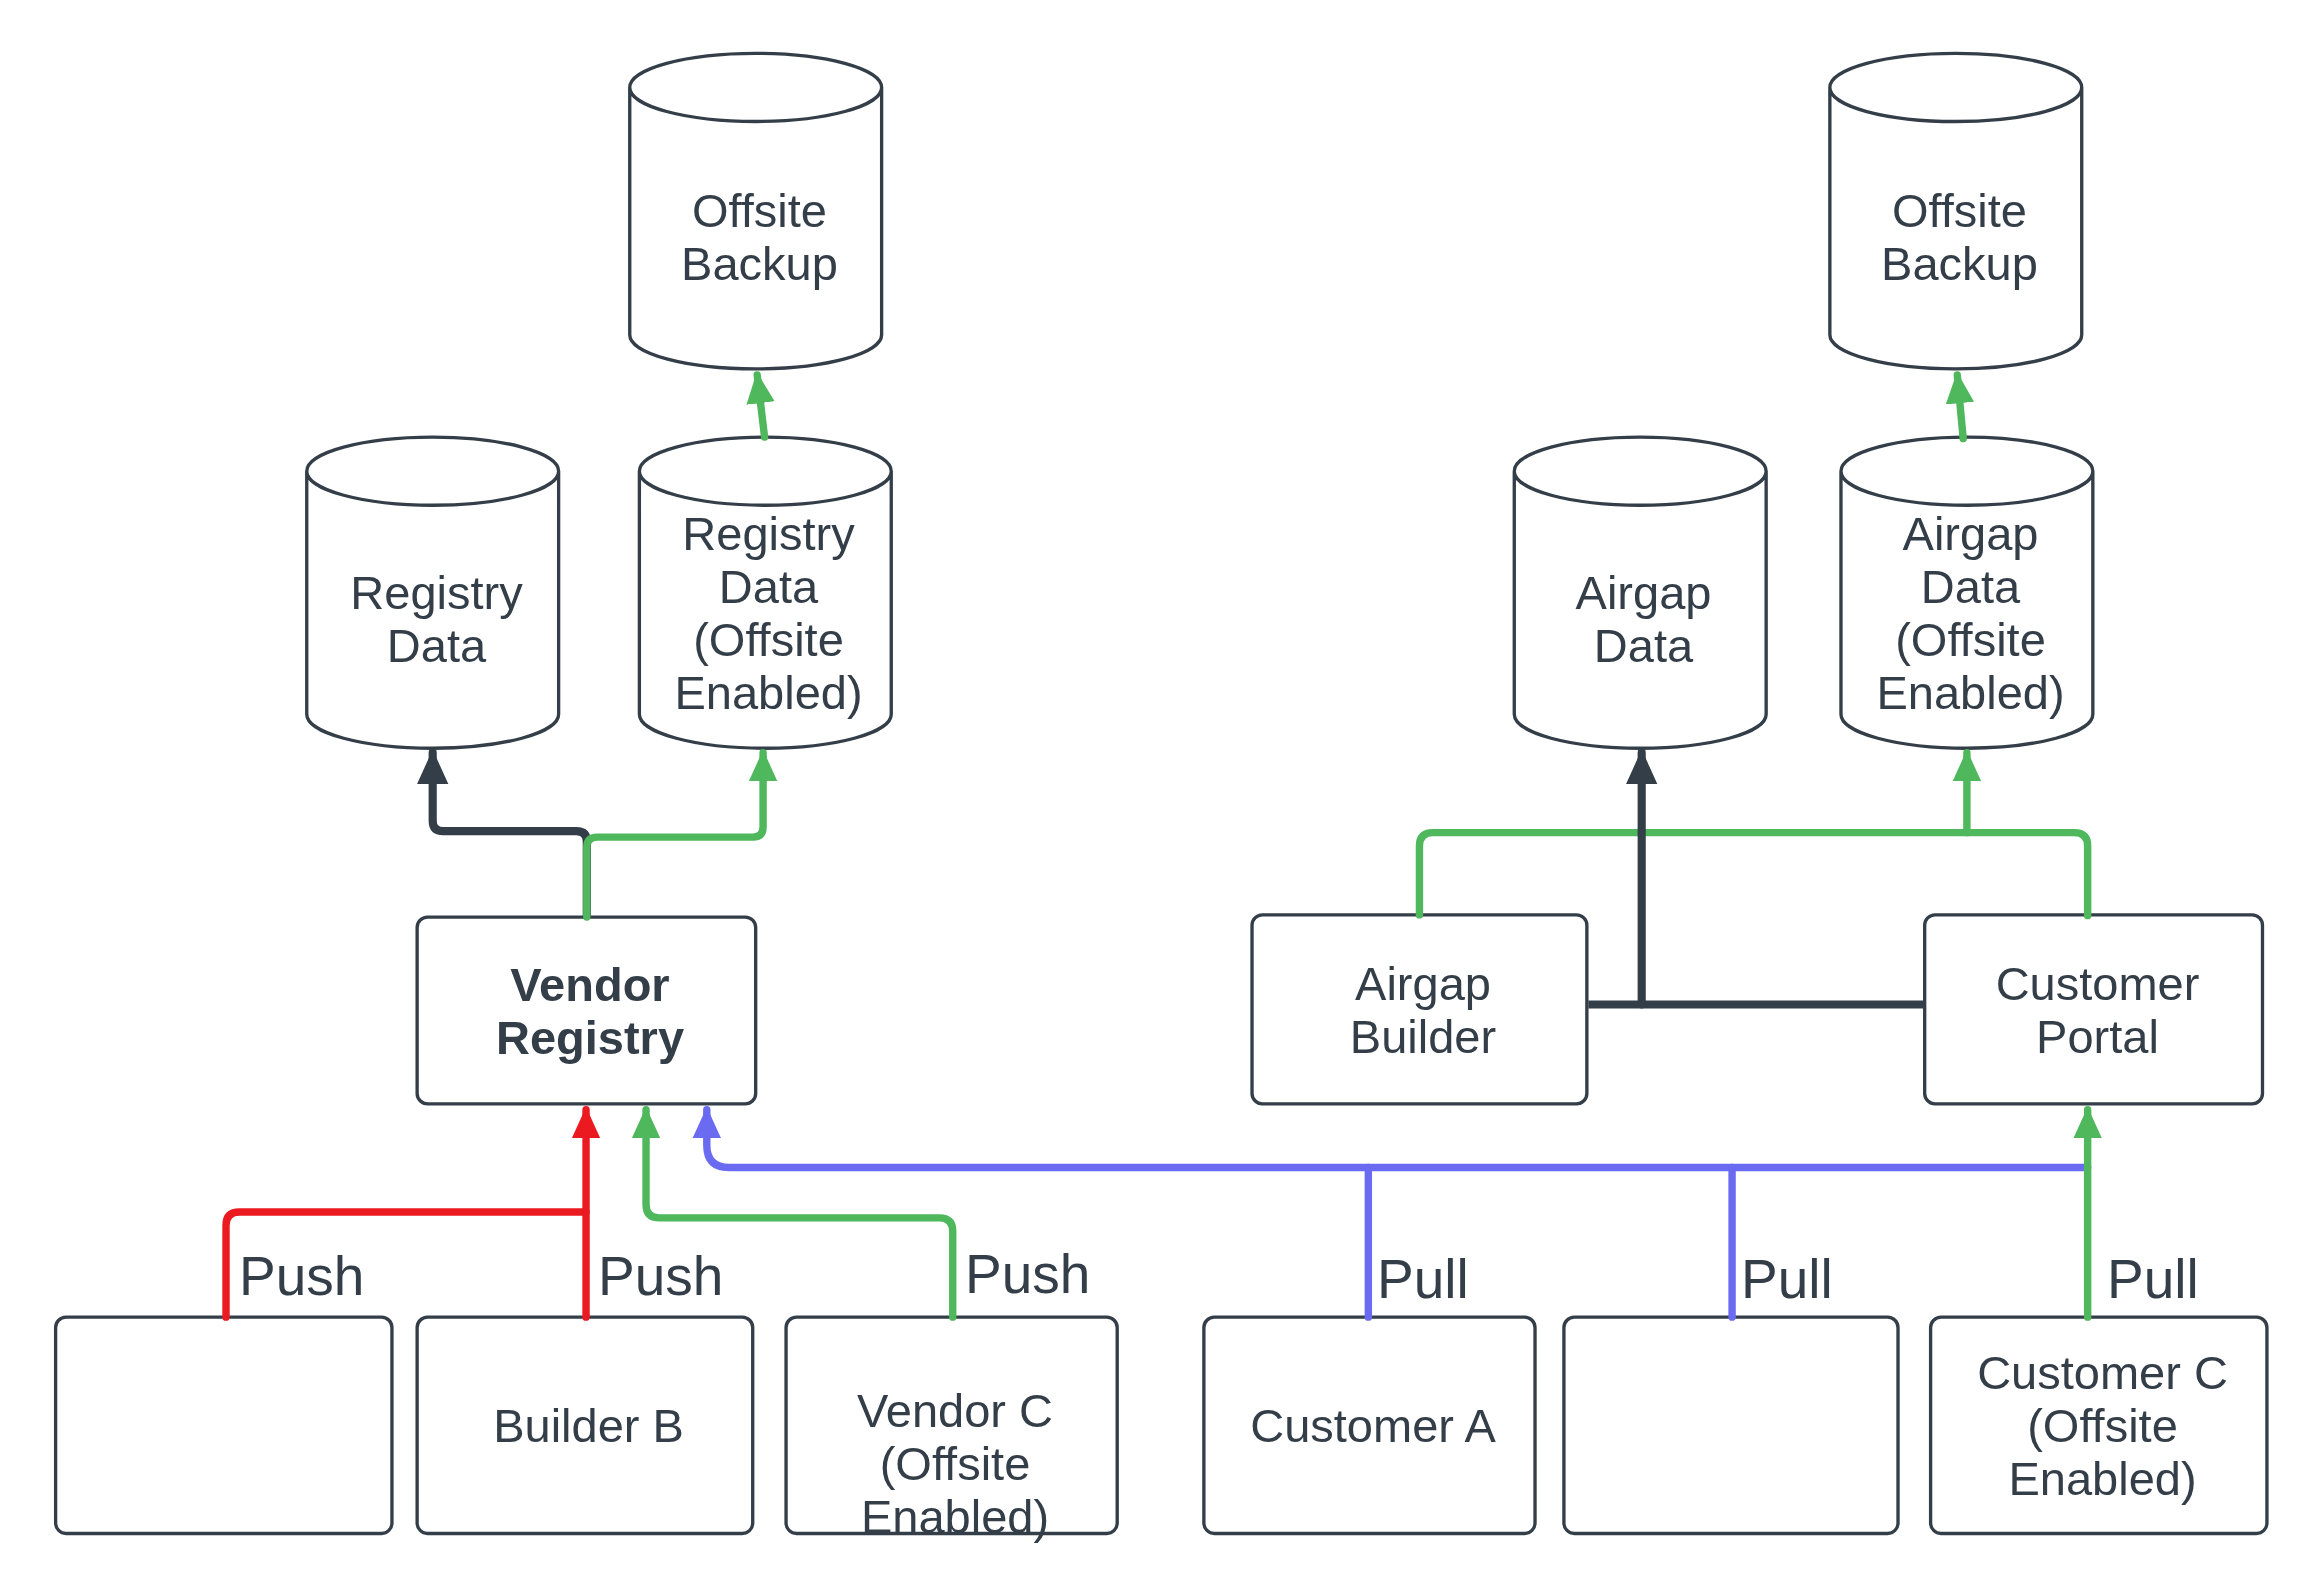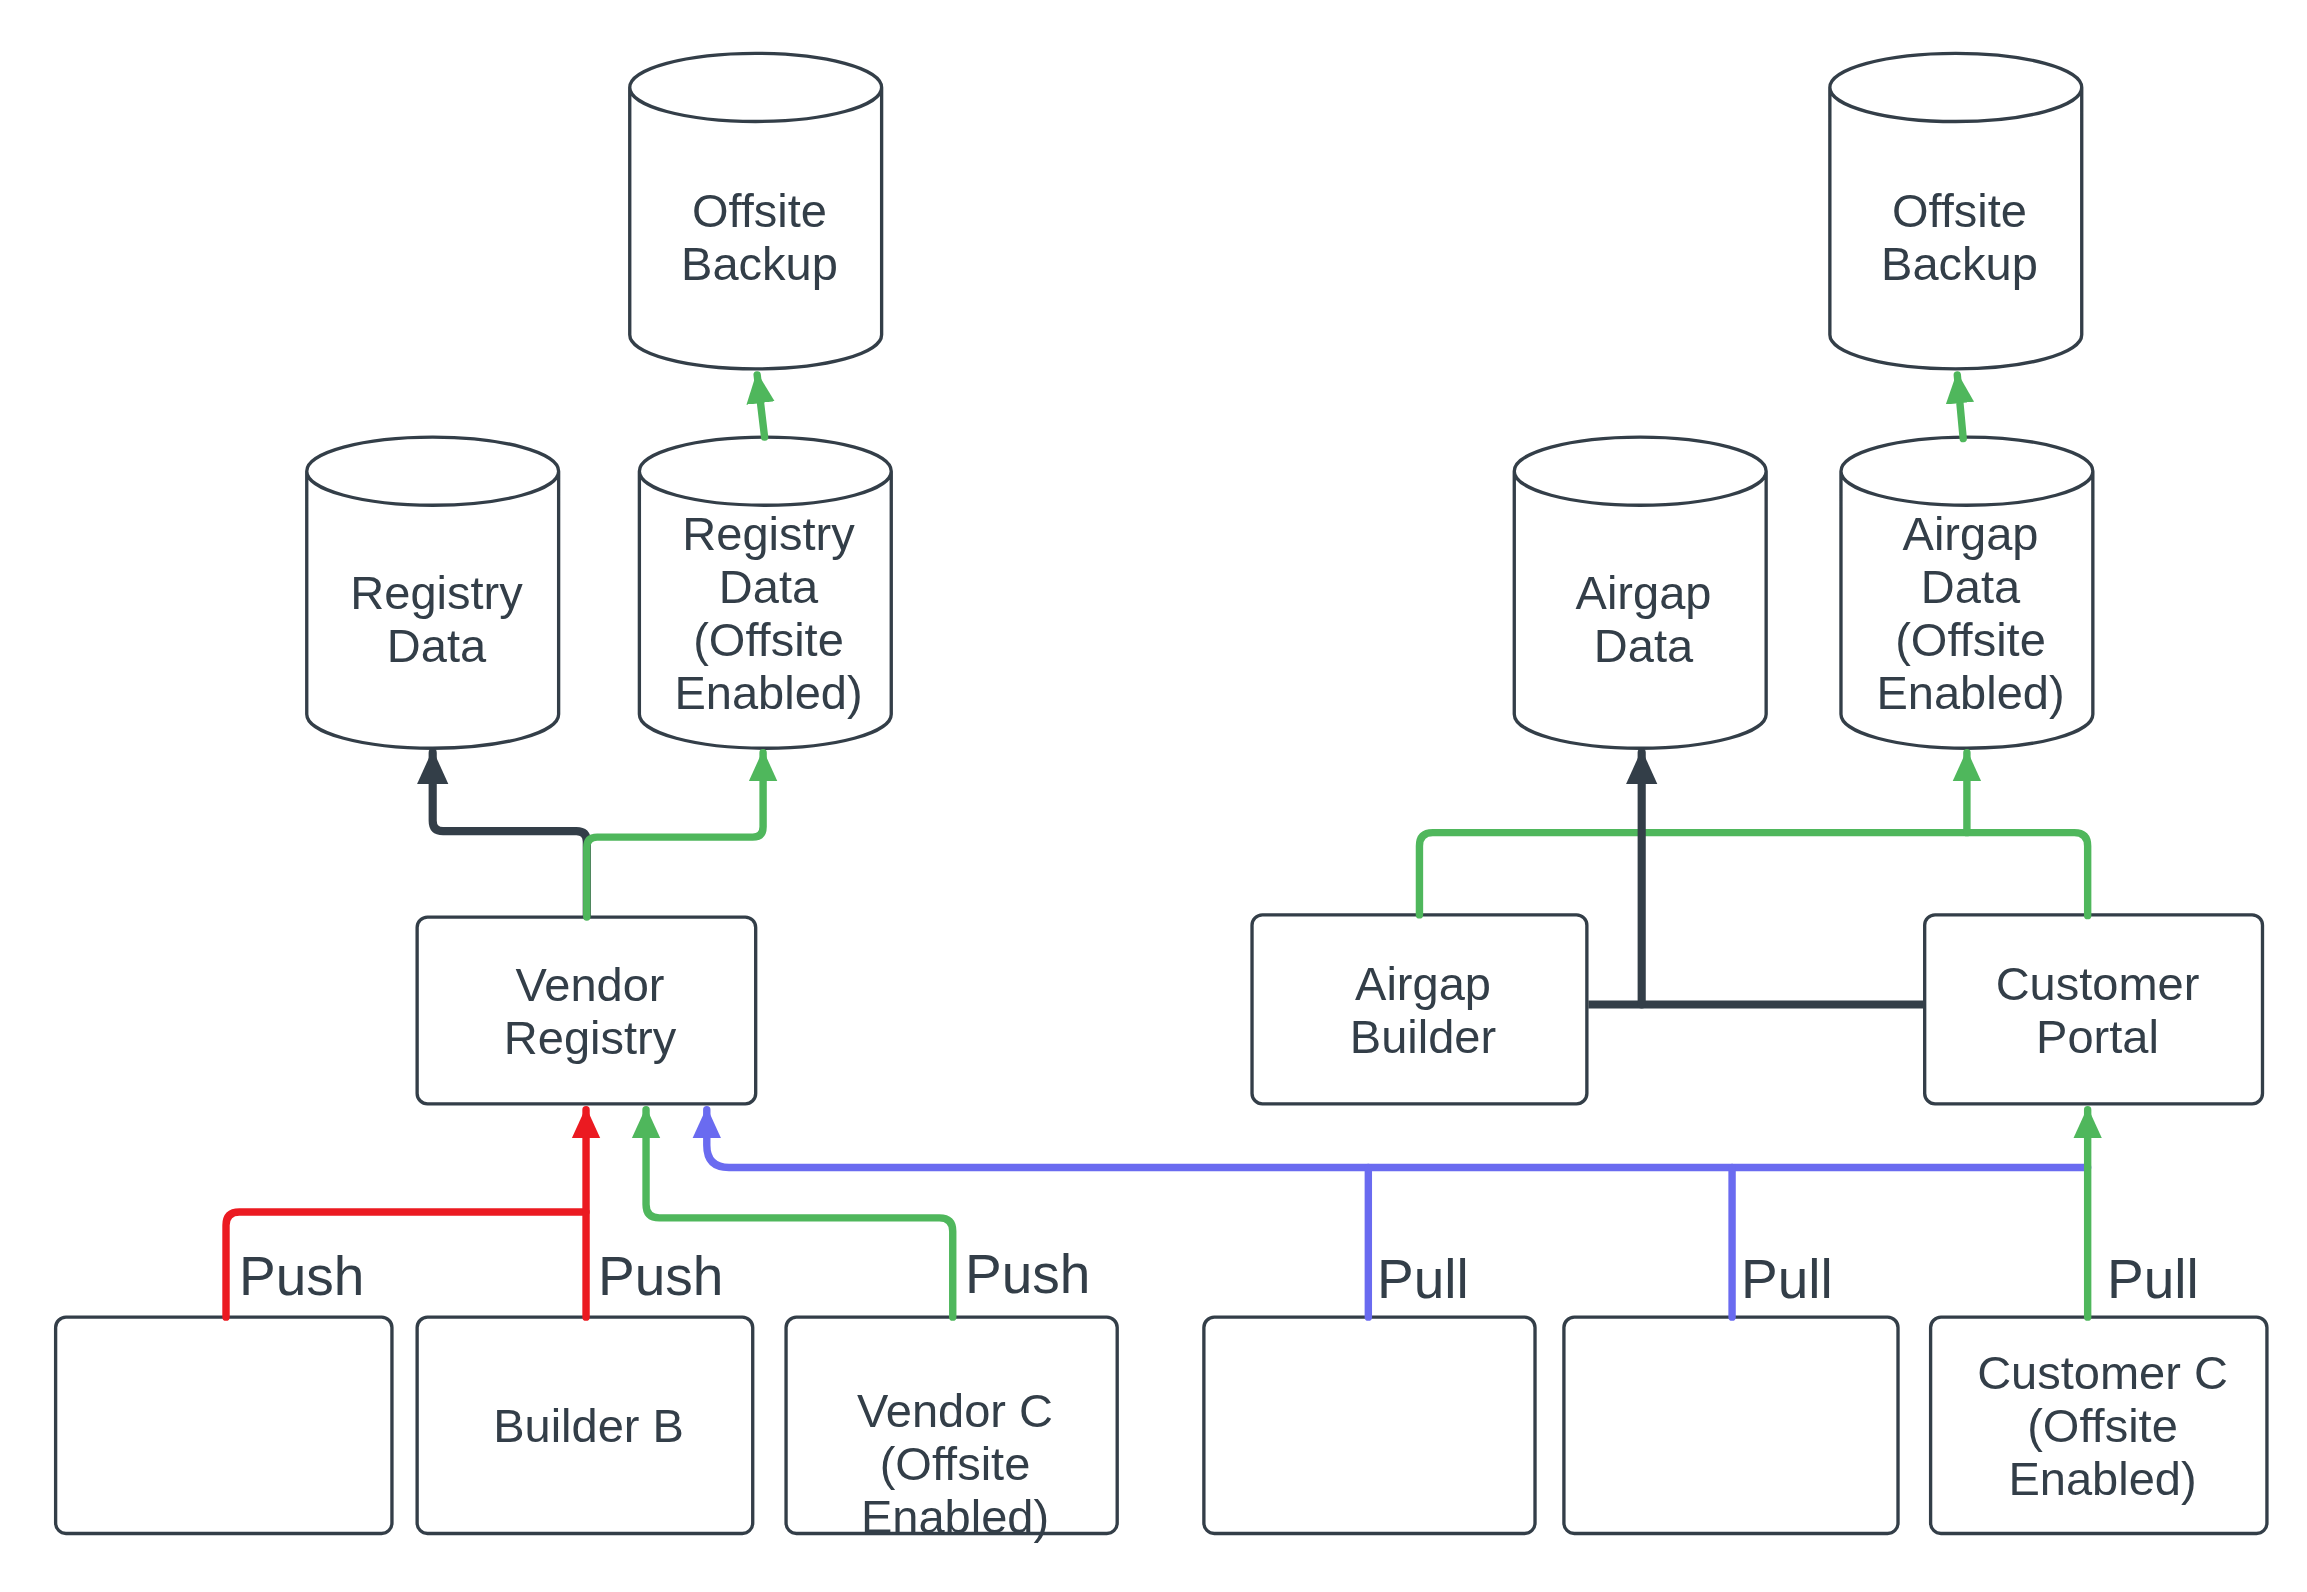--- a/index.html
+++ b/index.html
@@ -124,31 +124,32 @@
 Data
 (Offsite
 Enabled)</div>
   <div class="node-label" style="left:1514px; top:489px; width:252px; height:259px;">Airgap
 Data</div>
   <div class="node-label" style="left:1841px; top:478px; width:252px; height:270px;">Airgap
 Data
 (Offsite
 Enabled)</div>
 
-  <div class="node-label" style="left:417px; top:917px; width:339px; height:187px;">Vendor
+  <div class="node-label" style="left:417px; top:917px; width:339px; height:187px;font-weight:bold;">Vendor
 Registry</div>
   <div class="node-label" style="left:1252px; top:915px; width:335px; height:189px;">Airgap
 Builder</div>
   <div class="node-label" style="left:1925px; top:915px; width:338px; height:189px;">Customer
 Portal</div>
 
   <div class="node-label" style="left:417px; top:1317px; width:336px; height:216px;">Builder B</div>
   <div class="node-label" style="left:786px; top:1317px; width:331px; height:216px;margin-top:38px;">Vendor C
 (Offsite
 Enabled)</div>
+  <div class="node-label" style="left:1204px; top:1317px; width:331px; height:216px;">Customer A</div>
   <div class="node-label" style="left:1931px; top:1317px; width:336px; height:216px;">Customer C
 (Offsite
 Enabled)</div>
 
   <div class="edge-label" style="left:239px; top:1276px;">Push</div>
   <div class="edge-label" style="left:598px; top:1276px;">Push</div>
   <div class="edge-label" style="left:965px; top:1274px;">Push</div>
   <div class="edge-label" style="left:1377px; top:1279px;">Pull</div>
   <div class="edge-label" style="left:1741px; top:1279px;">Pull</div>
   <div class="edge-label" style="left:2107px; top:1279px;">Pull</div>

